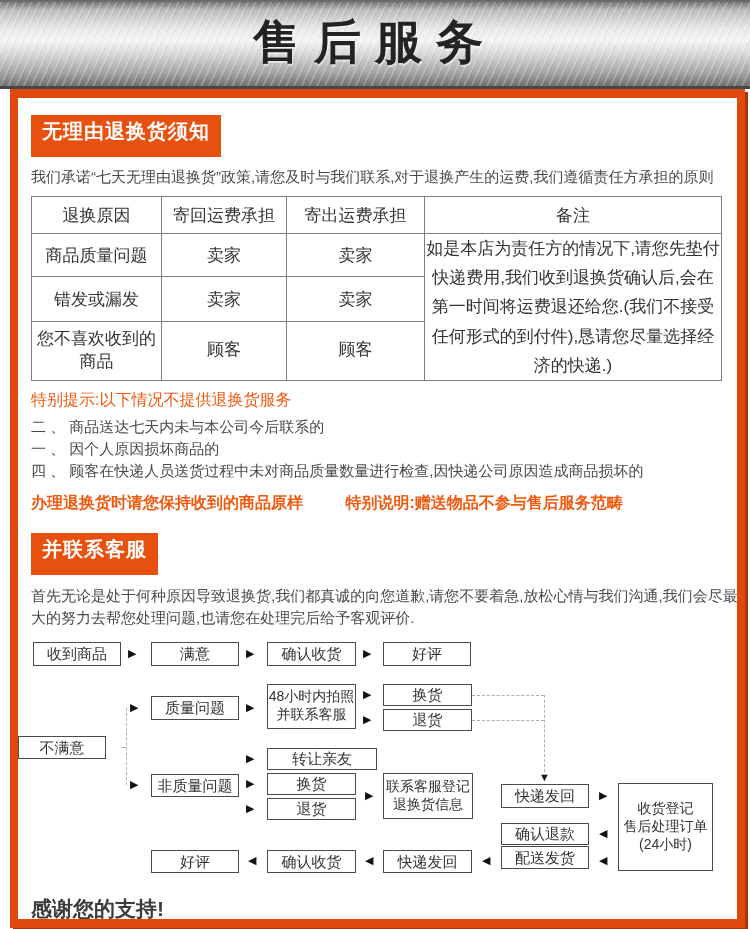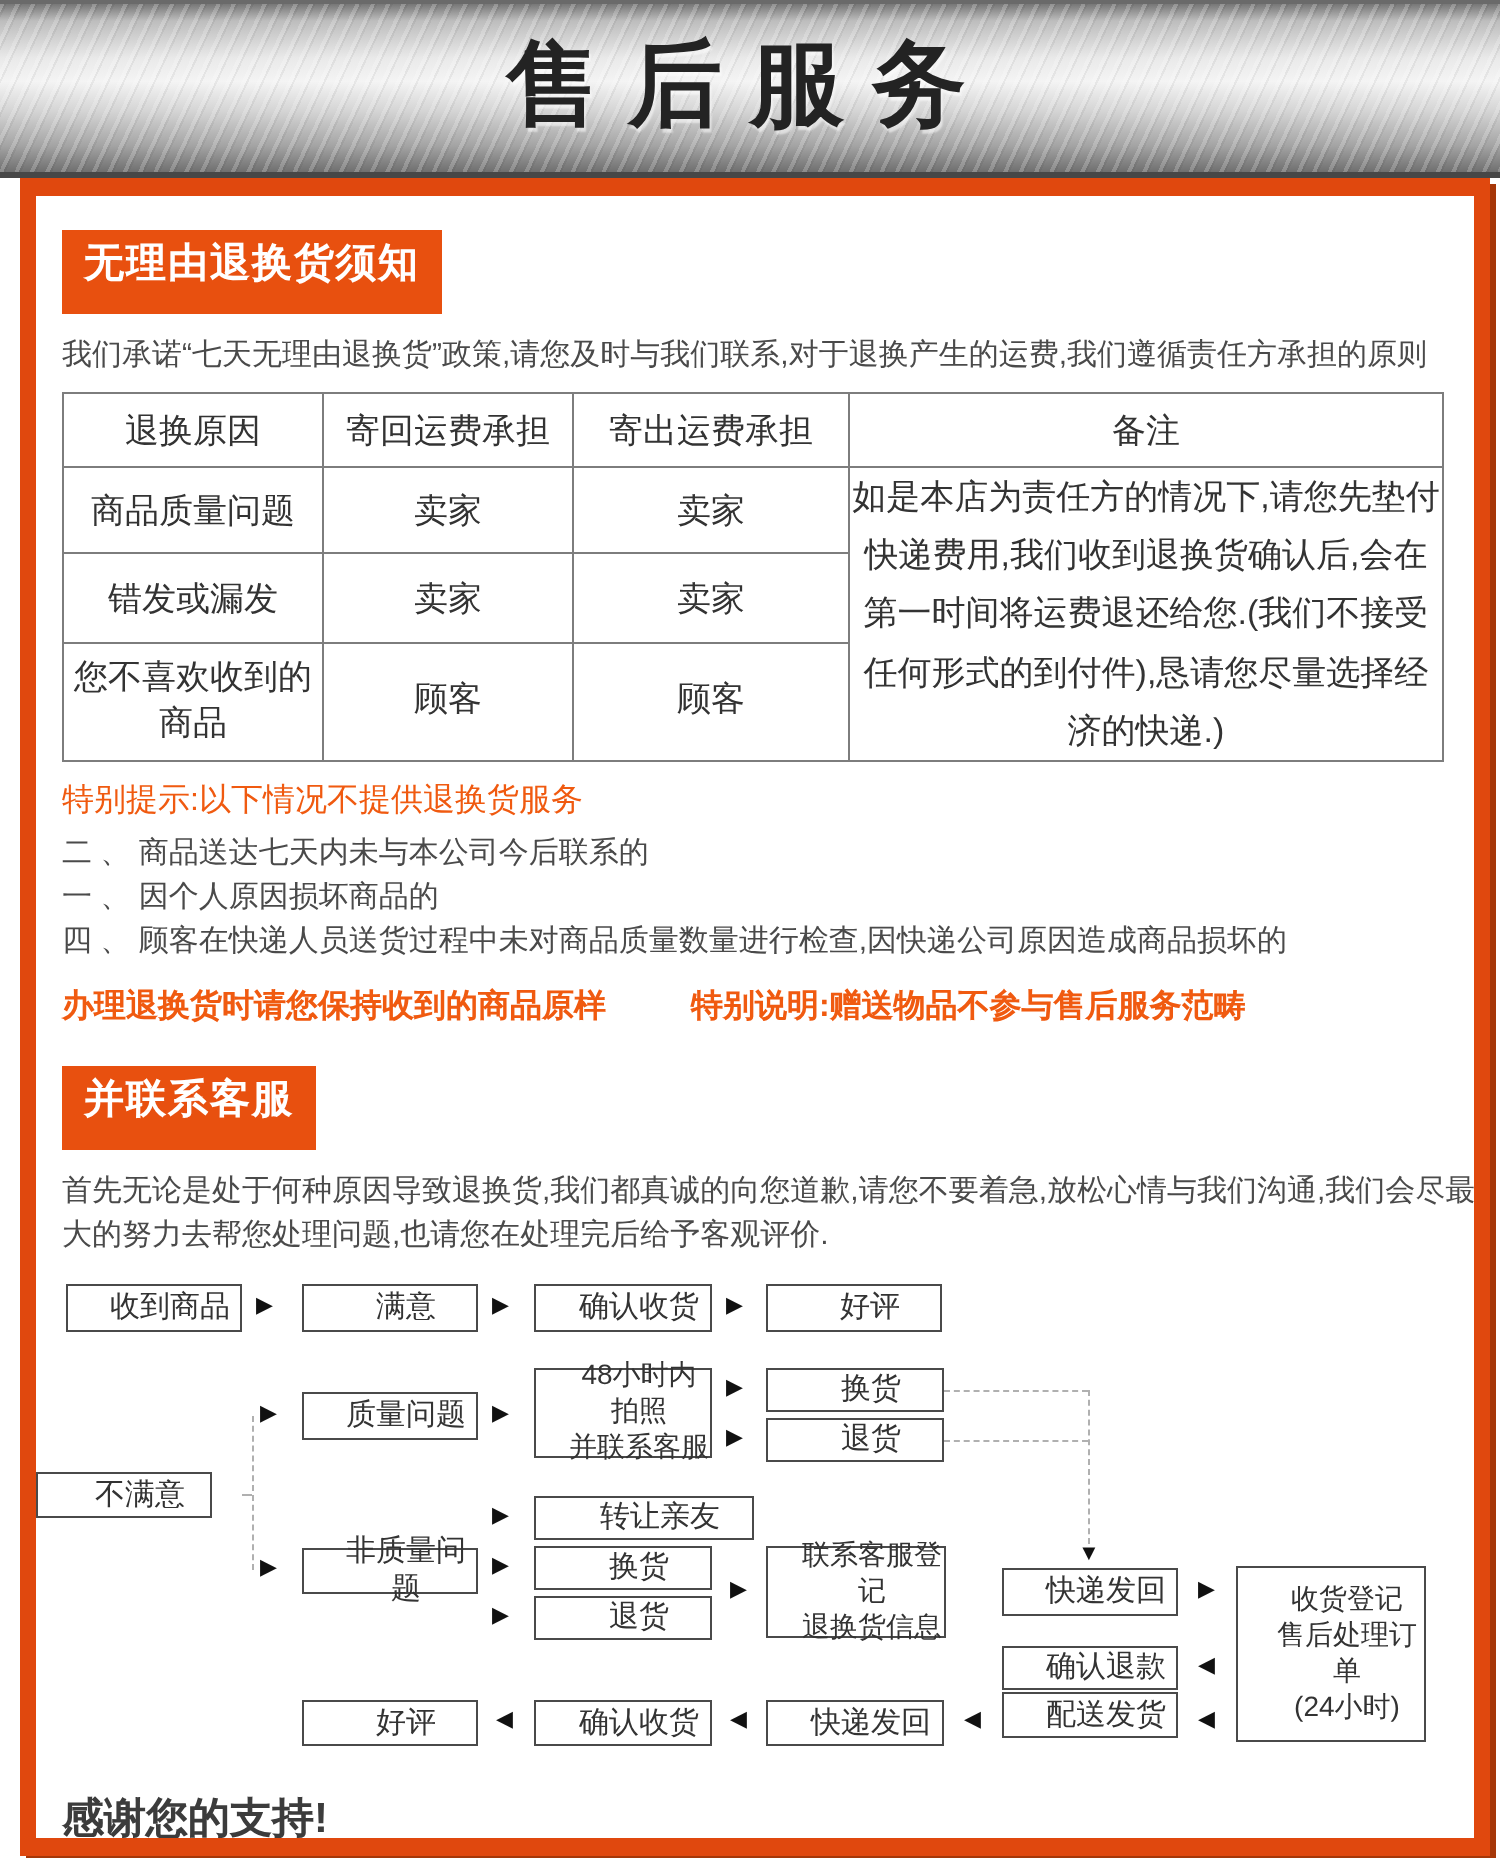--- a/index.html
+++ b/index.html
@@ -37,21 +37,21 @@
   .policy-item{font-size:15px;color:#4a4a4a;line-height:22px;}
   .final-note{margin-top:11px;color:#f05a10;font-weight:bold;font-size:16px;}
   .final-note .right{margin-left:38px;}
 
   .sec2-label-wrap{margin-top:19px;}
   .flow-intro{margin-top:10px;width:708px;font-size:15px;color:#4a4a4a;line-height:1.45;}
 
   
   .flowchart{position:relative;height:246px;margin:7px 0 0 -13px;width:721px;}
   .flow-node{position:absolute;border:1px solid #4a4a4a;background:#fff;display:flex;align-items:center;
-    justify-content:center;text-align:center;font-size:15px;color:#333;white-space:pre-line;line-height:1.28;box-sizing:border-box;padding-left:16px;}
+    justify-content:center;text-align:center;font-size:15px;color:#333;white-space:pre-line;line-height:1.28;box-sizing:border-box;}
   .flow-arrow{position:absolute;font-size:11px;color:#111;line-height:1;}
   .dash-h{position:absolute;border-top:1px dashed #b0b0b0;}
   .dash-v{position:absolute;border-left:1px dashed #b0b0b0;}
 
   
   .thanks-title{margin-top:13px;font-size:21px;font-weight:bold;color:#3c3c3c;}
 </style>
 </head>
 <body>
 

